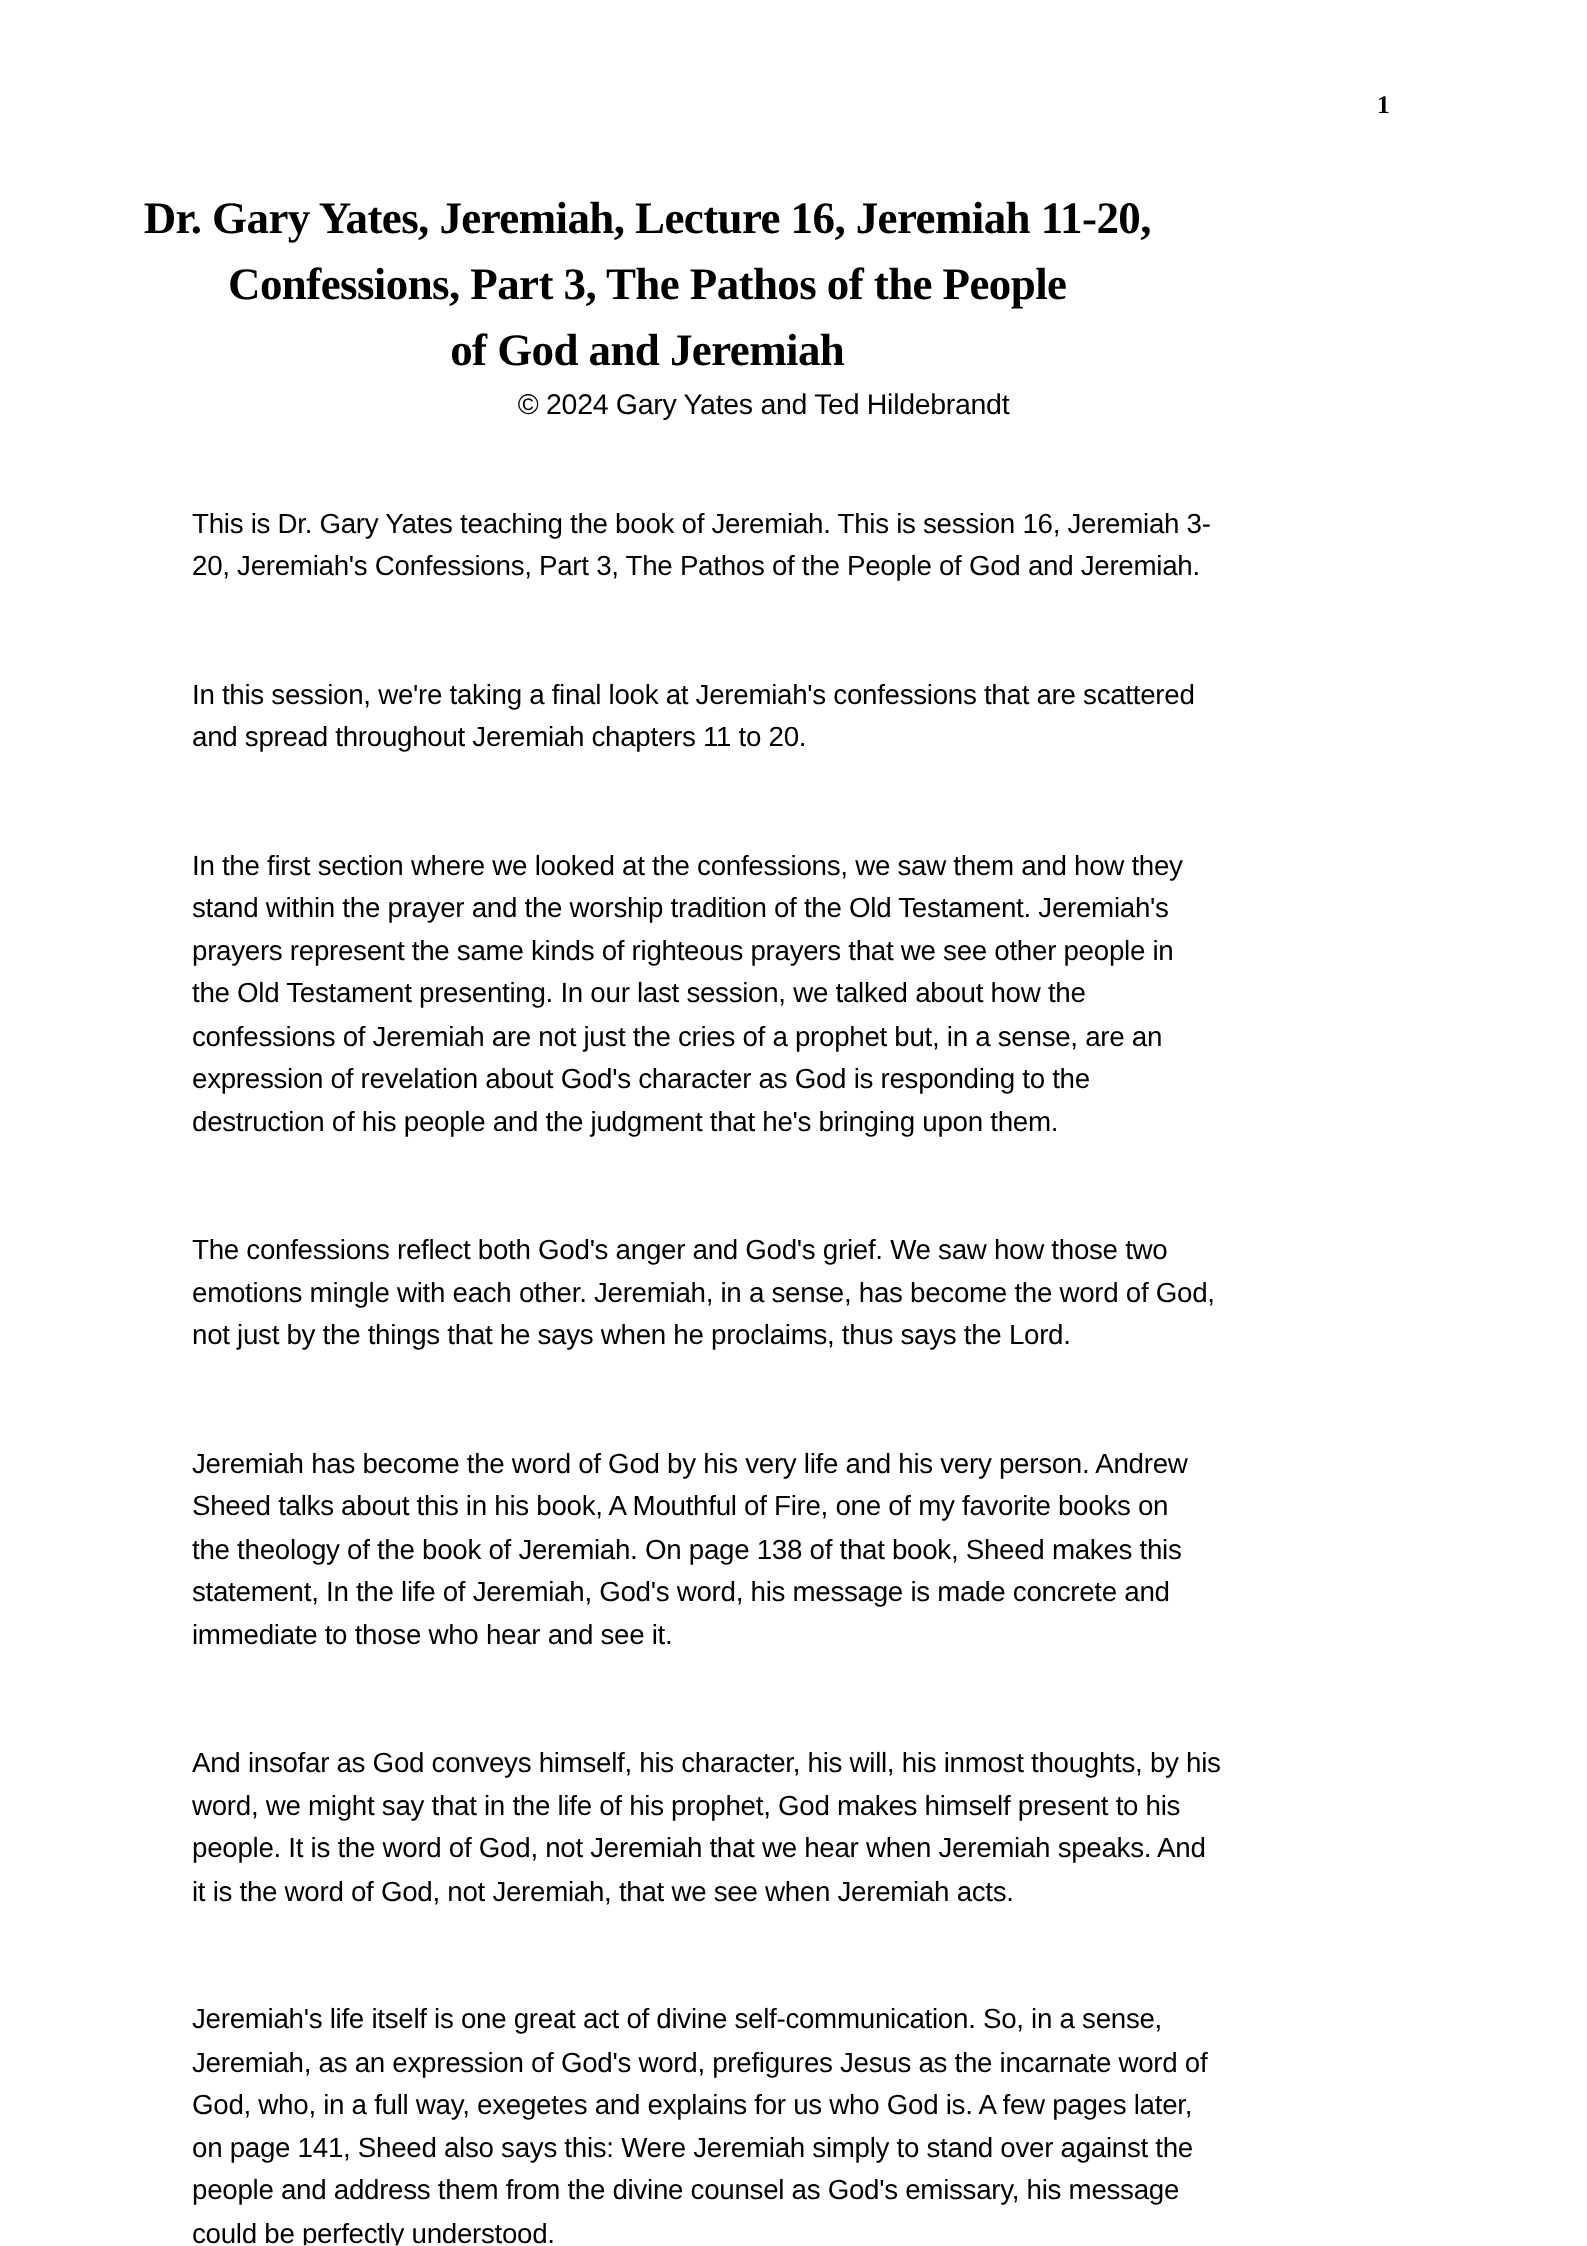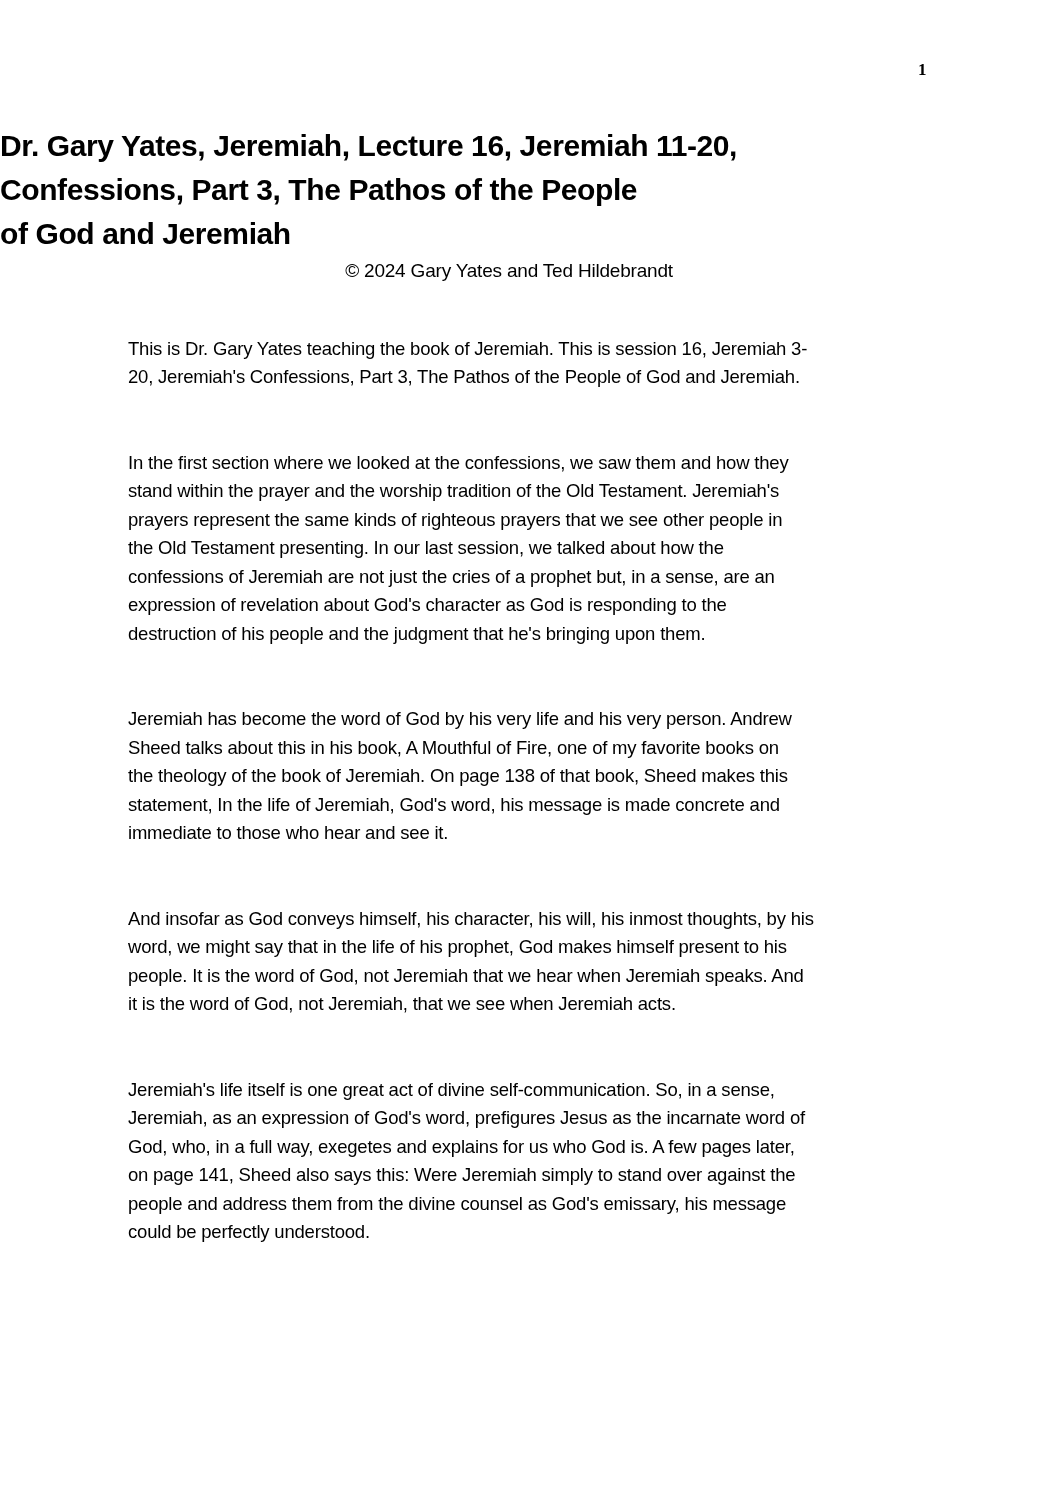--- a/index.html
+++ b/index.html
@@ -23,25 +23,27 @@
     font-family: "Liberation Serif", serif;
     font-weight: bold;
     font-size: 17px;
     line-height: 22px;
   }
   .doc-title {
     position: absolute;
     top: 124px;
     left: 0;
     width: 863px;
+    text-align: center;
     font-weight: bold;
     font-size: 30px;
     line-height: 44px;
     letter-spacing: -0.4px;
     white-space: pre-line;
+    font-family: Liberation Serif, serif;
   }
   .copyright {
     position: absolute;
     top: 258px;
     left: 0;
     width: 1018px;
     text-align: center;
     font-size: 19px;
     line-height: 25px;
     letter-spacing: -0.2px;
@@ -69,27 +71,32 @@
 
   <div class="doc-title">Dr. Gary Yates, Jeremiah, Lecture 16, Jeremiah 11-20,
 Confessions, Part 3, The Pathos of the People
 of God and Jeremiah</div>
 
   <div class="copyright">© 2024 Gary Yates and Ted Hildebrandt</div>
 
   <div class="body-text">
     <p>This is Dr. Gary Yates teaching the book of Jeremiah. This is session 16, Jeremiah 3-
 20, Jeremiah's Confessions, Part 3, The Pathos of the People of God and Jeremiah.</p>
+    <p>In this session, we're taking a final look at Jeremiah's confessions that are scattered
+and spread throughout Jeremiah chapters 11 to 20.</p>
     <p>In the first section where we looked at the confessions, we saw them and how they
 stand within the prayer and the worship tradition of the Old Testament. Jeremiah's
 prayers represent the same kinds of righteous prayers that we see other people in
 the Old Testament presenting. In our last session, we talked about how the
 confessions of Jeremiah are not just the cries of a prophet but, in a sense, are an
 expression of revelation about God's character as God is responding to the
 destruction of his people and the judgment that he's bringing upon them.</p>
+    <p>The confessions reflect both God's anger and God's grief. We saw how those two
+emotions mingle with each other. Jeremiah, in a sense, has become the word of God,
+not just by the things that he says when he proclaims, thus says the Lord.</p>
     <p>Jeremiah has become the word of God by his very life and his very person. Andrew
 Sheed talks about this in his book, A Mouthful of Fire, one of my favorite books on
 the theology of the book of Jeremiah. On page 138 of that book, Sheed makes this
 statement, In the life of Jeremiah, God's word, his message is made concrete and
 immediate to those who hear and see it.</p>
     <p>And insofar as God conveys himself, his character, his will, his inmost thoughts, by his
 word, we might say that in the life of his prophet, God makes himself present to his
 people. It is the word of God, not Jeremiah that we hear when Jeremiah speaks. And
 it is the word of God, not Jeremiah, that we see when Jeremiah acts.</p>
     <p>Jeremiah's life itself is one great act of divine self-communication. So, in a sense,

